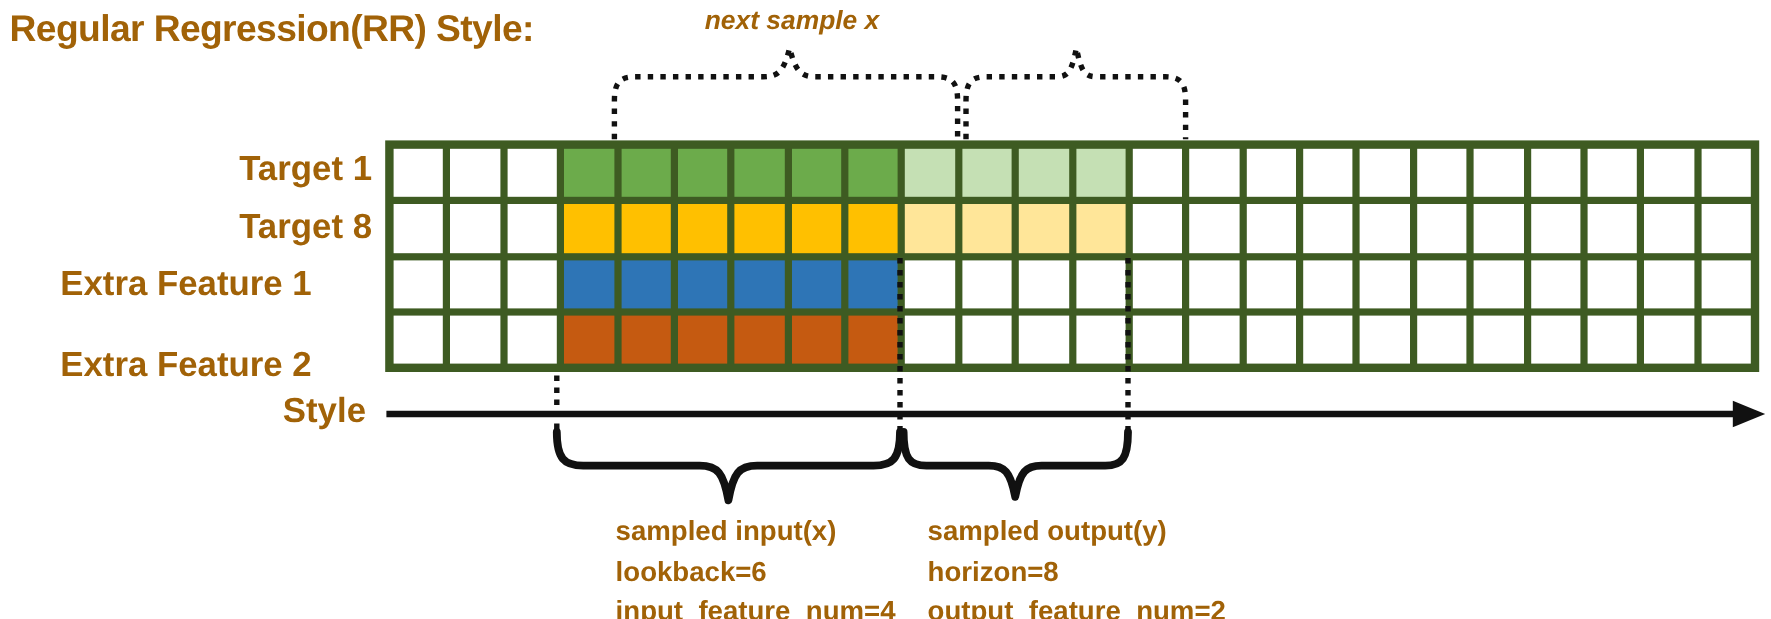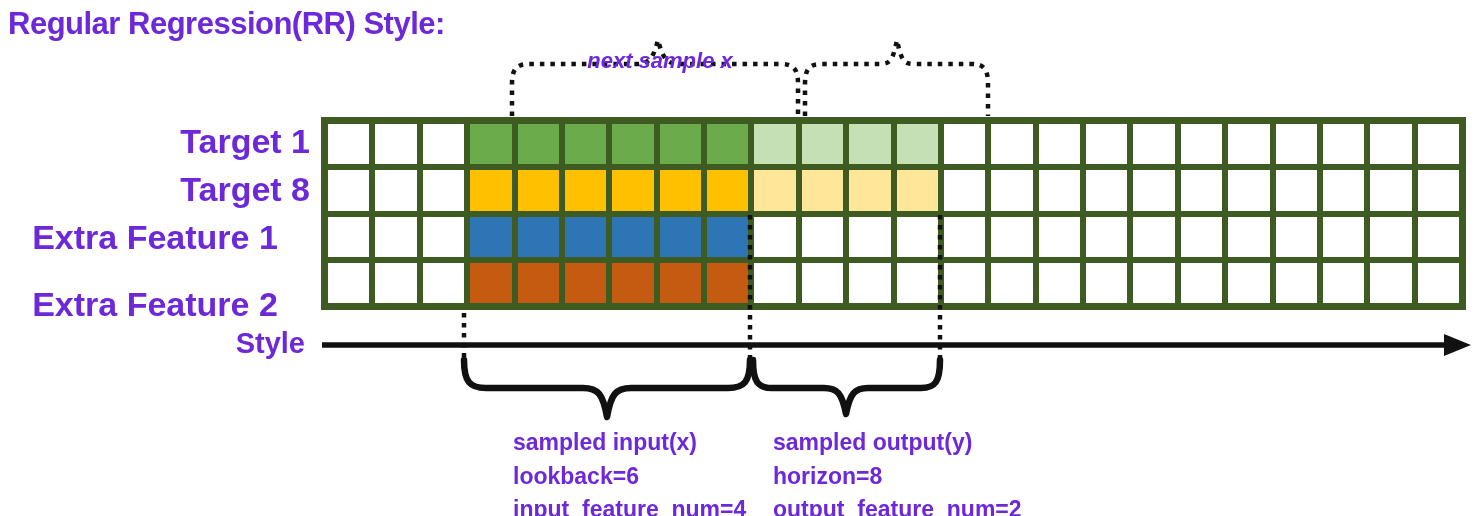--- a/index.html
+++ b/index.html
@@ -2,36 +2,36 @@
 <html><head>
 <meta charset="utf-8">
 <style>
   html, body { margin: 0; padding: 0; background: #ffffff; }
   .canvas {
     position: relative;
     width: 1476px;
     height: 516px;
     overflow: hidden;
     font-family: "Liberation Sans", sans-serif;
-    color: #6d28d9;
+    color: #a16207;
     background: #ffffff;
   }
   .title {
     position: absolute;
     left: 8px; top: 6px;
     font-size: 31px;
     font-weight: bold;
     letter-spacing: -0.5px;
     white-space: nowrap;
   }
   .row-label {
     position: absolute;
     left: 0; width: 310px;
     text-align: right;
-    font-size: 34px;
+    font-size: 29px;
     font-weight: bold;
     line-height: 40px;
     white-space: nowrap;
   }
   .grid {
     position: absolute;
     left: 321px; top: 117px;
     width: 1145px; height: 193px;
     box-sizing: border-box;
     padding: 7px;
@@ -46,21 +46,20 @@
     pointer-events: none;
   }
   .brace-label {
     position: absolute;
     top: 4px;
     transform: translateX(-50%);
     font-size: 22px;
     font-style: italic;
     font-weight: 600;
     white-space: nowrap;
-    margin-top: 44px;
   }
   .next-x { left: 660px; }
   .next-y { left: 893px; }
   .time-label {
     position: absolute;
     left: 200px; top: 327px;
     width: 105px;
     text-align: right;
     font-size: 29px;
     font-weight: bold;

